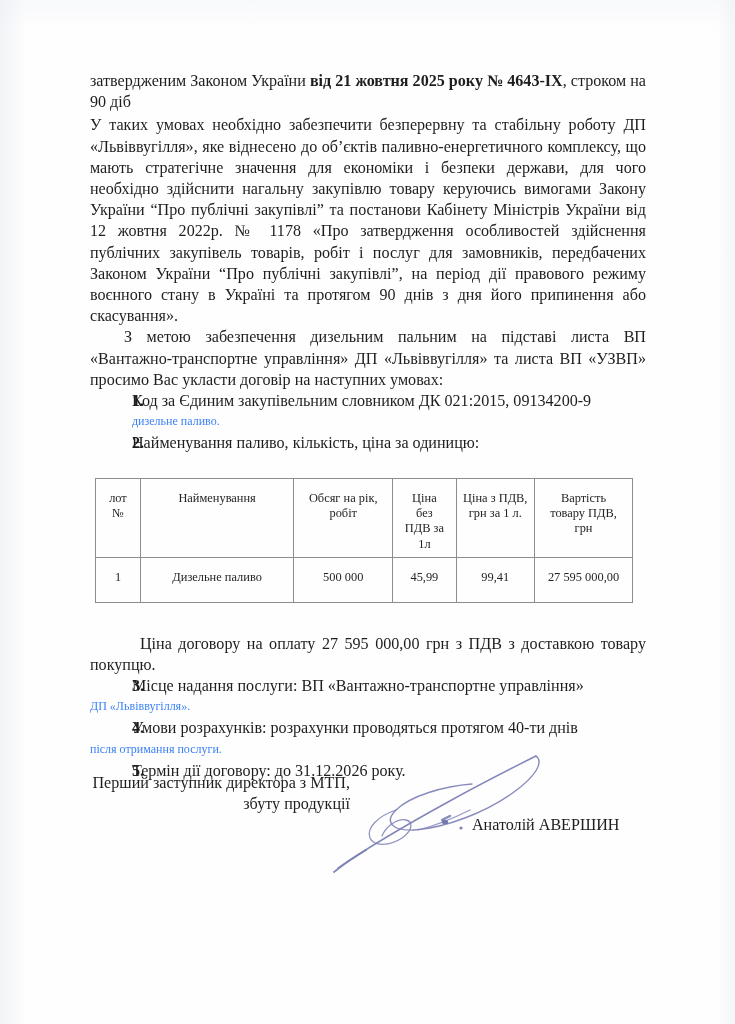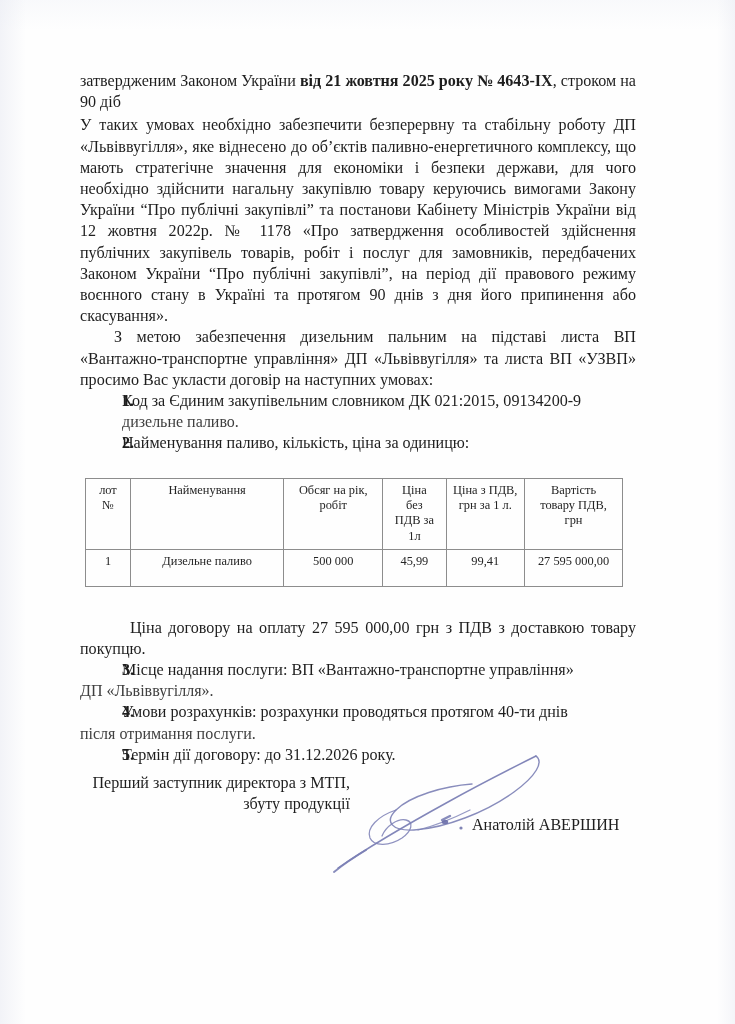--- a/index.html
+++ b/index.html
@@ -26,21 +26,21 @@
     inset: 0;
     pointer-events: none;
     background:
       linear-gradient(to right, rgba(232,234,242,0.55) 0px, rgba(255,255,255,0) 26px),
       linear-gradient(to left, rgba(232,234,242,0.45) 0px, rgba(255,255,255,0) 18px),
       linear-gradient(to bottom, rgba(238,240,246,0.35) 0px, rgba(255,255,255,0) 30px);
   }
 
   .content {
     position: absolute;
-    left: 80px;
+    left: 90px;
     top: 70px;
     width: 556px;
   }
 
   p.body-text {
     margin: 0;
     font-size: 16.1px;
     line-height: 21.2px;
     text-align: justify;
     color: #1e1e1e;
@@ -65,45 +65,45 @@
     padding-left: 42px;
     box-sizing: border-box;
     color: #1e1e1e;
   }
   .list-item .li-text {
     flex: 1;
     text-align: justify;
     color: #1e1e1e;
   }
   .li-cont {
-    font-size: 16px;
+    font-size: 12px;
     line-height: 21.2px;
     text-align: justify;
-    color: #404040;
+    color: #3b82f6;
   }
   .li-cont.indent-sub { padding-left: 42px; }
 
   
   .table-wrap {
     margin-top: 24px;
     margin-left: 5px;
   }
   table.goods {
     border-collapse: collapse;
     width: 538px;
     font-size: 12.4px;
     line-height: 15.4px;
     color: #242424;
   }
   table.goods th,
   table.goods td {
     border: 1px solid #8d8d8d;
     text-align: center;
     vertical-align: top;
-    padding: 4px 3px 4px 3px;
+    padding: 12px 3px 4px 3px;
     font-weight: normal;
   }
   table.goods thead th { height: 62px; }
   table.goods tbody td { height: 28px; vertical-align: top; }
 
   .col-lot   { width: 42px; }
   .col-name  { width: 160px; }
   .col-vol   { width: 104px; }
   .col-price { width: 62px; }
   .col-pricev{ width: 80px; }

